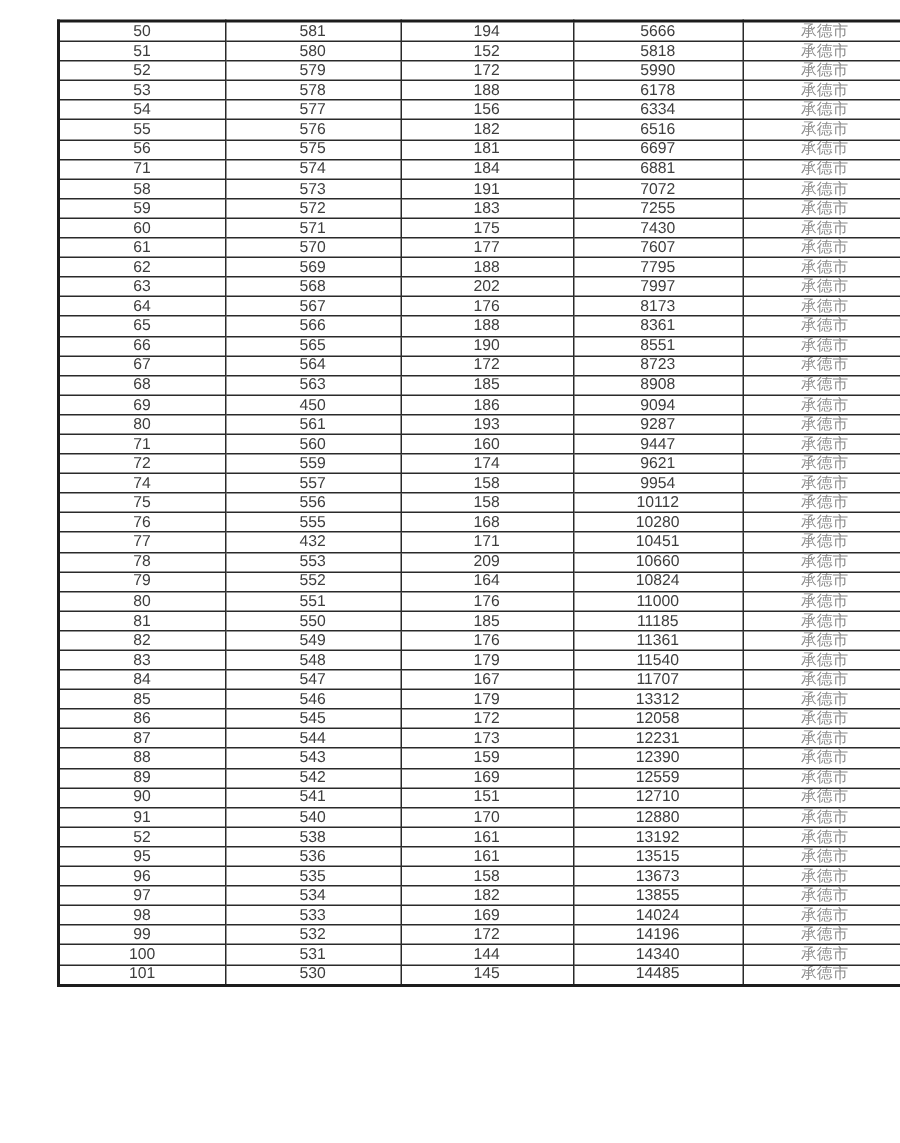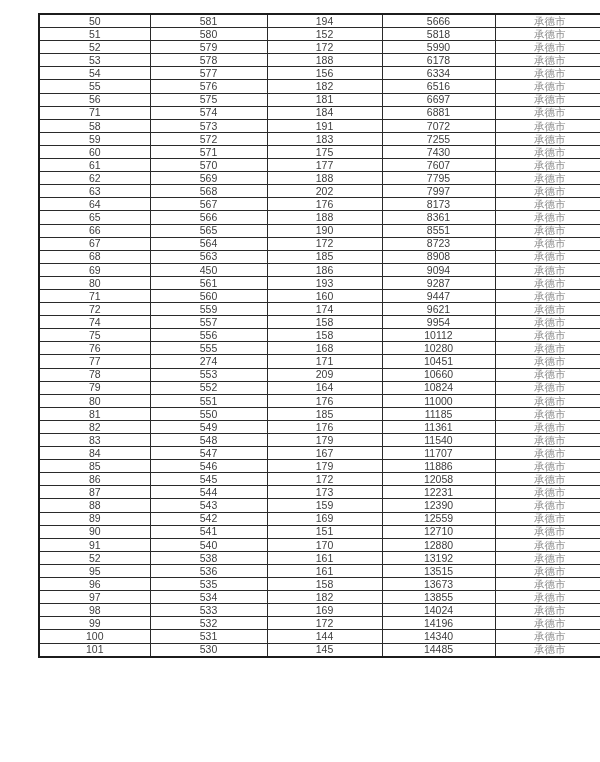--- a/index.html
+++ b/index.html
@@ -231,21 +231,21 @@
         </tr>
         <tr>
           <td>76</td>
           <td>555</td>
           <td>168</td>
           <td>10280</td>
           <td class="city-cell">承德市</td>
         </tr>
         <tr>
           <td>77</td>
-          <td>274</td>
+          <td>432</td>
           <td>171</td>
           <td>10451</td>
           <td class="city-cell">承德市</td>
         </tr>
         <tr>
           <td>78</td>
           <td>553</td>
           <td>209</td>
           <td>10660</td>
           <td class="city-cell">承德市</td>
@@ -289,21 +289,21 @@
           <td>84</td>
           <td>547</td>
           <td>167</td>
           <td>11707</td>
           <td class="city-cell">承德市</td>
         </tr>
         <tr>
           <td>85</td>
           <td>546</td>
           <td>179</td>
-          <td>11886</td>
+          <td>13312</td>
           <td class="city-cell">承德市</td>
         </tr>
         <tr>
           <td>86</td>
           <td>545</td>
           <td>172</td>
           <td>12058</td>
           <td class="city-cell">承德市</td>
         </tr>
         <tr>

